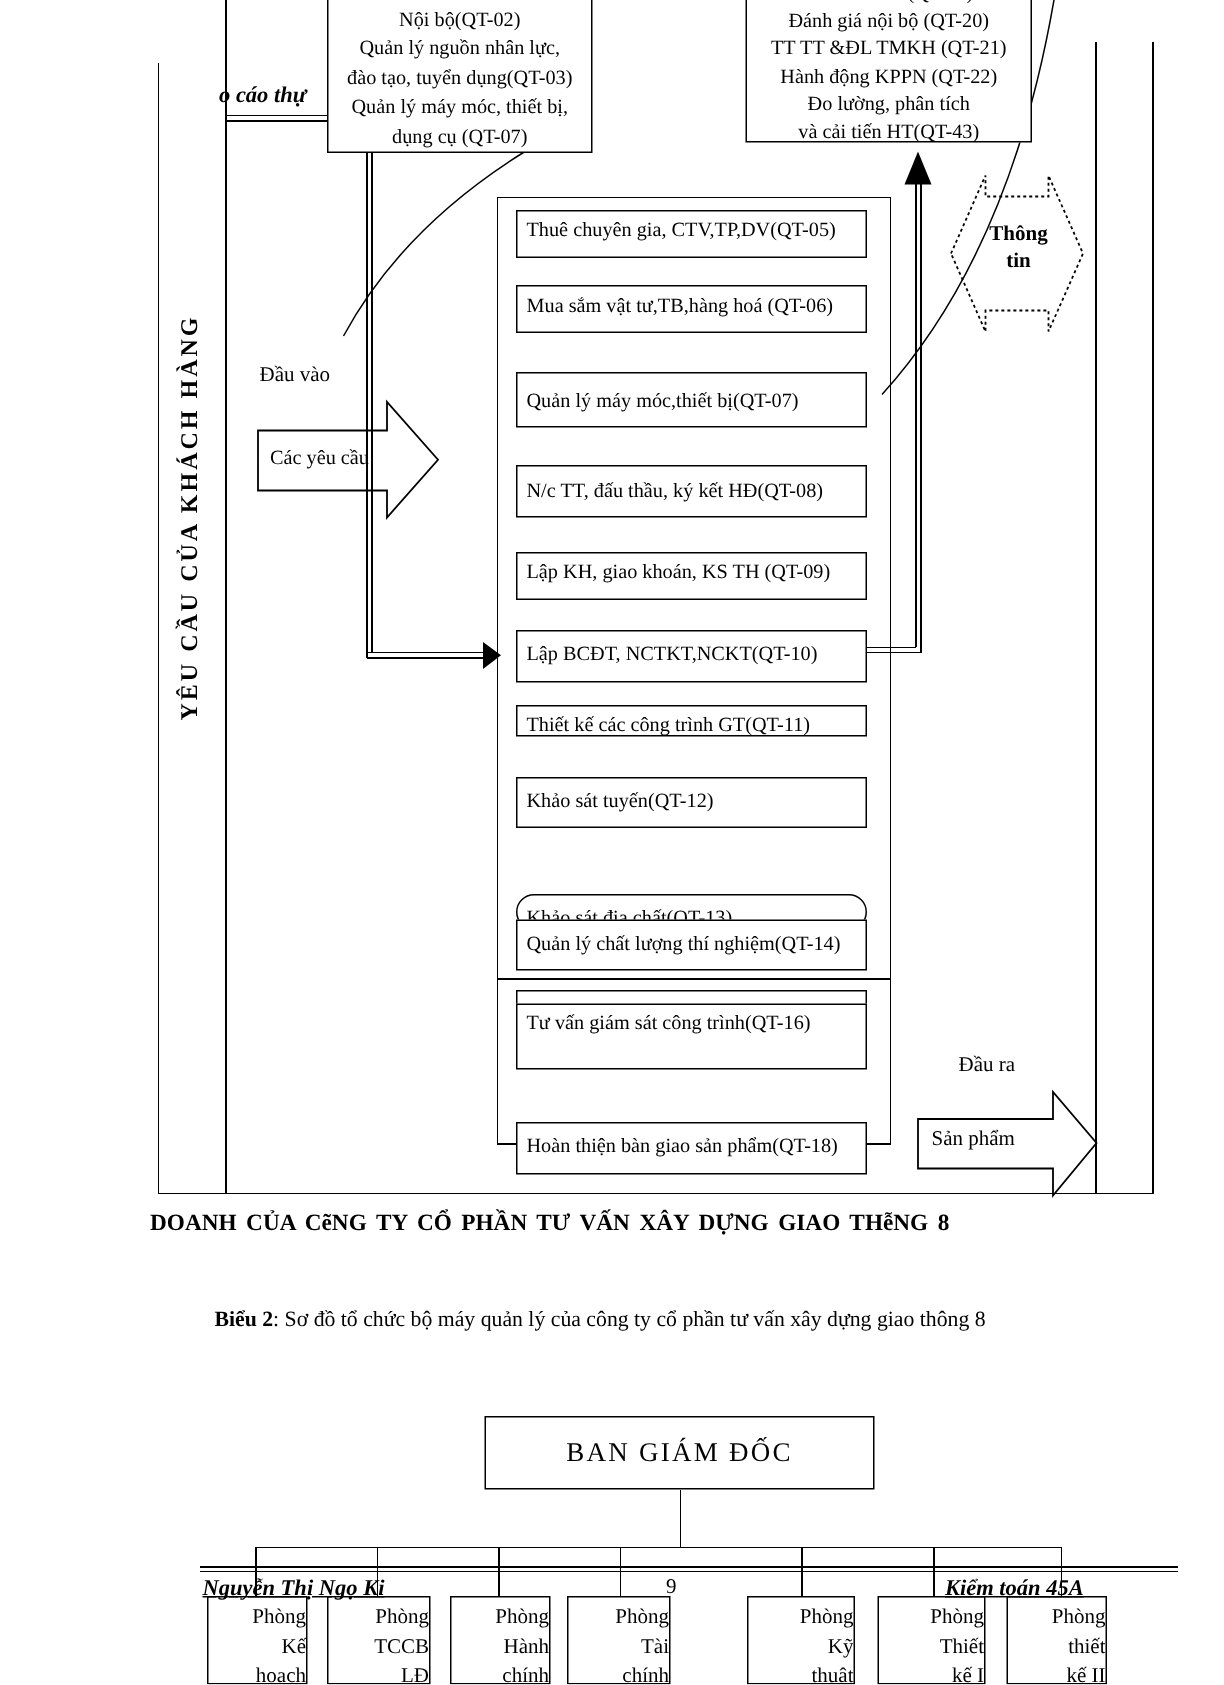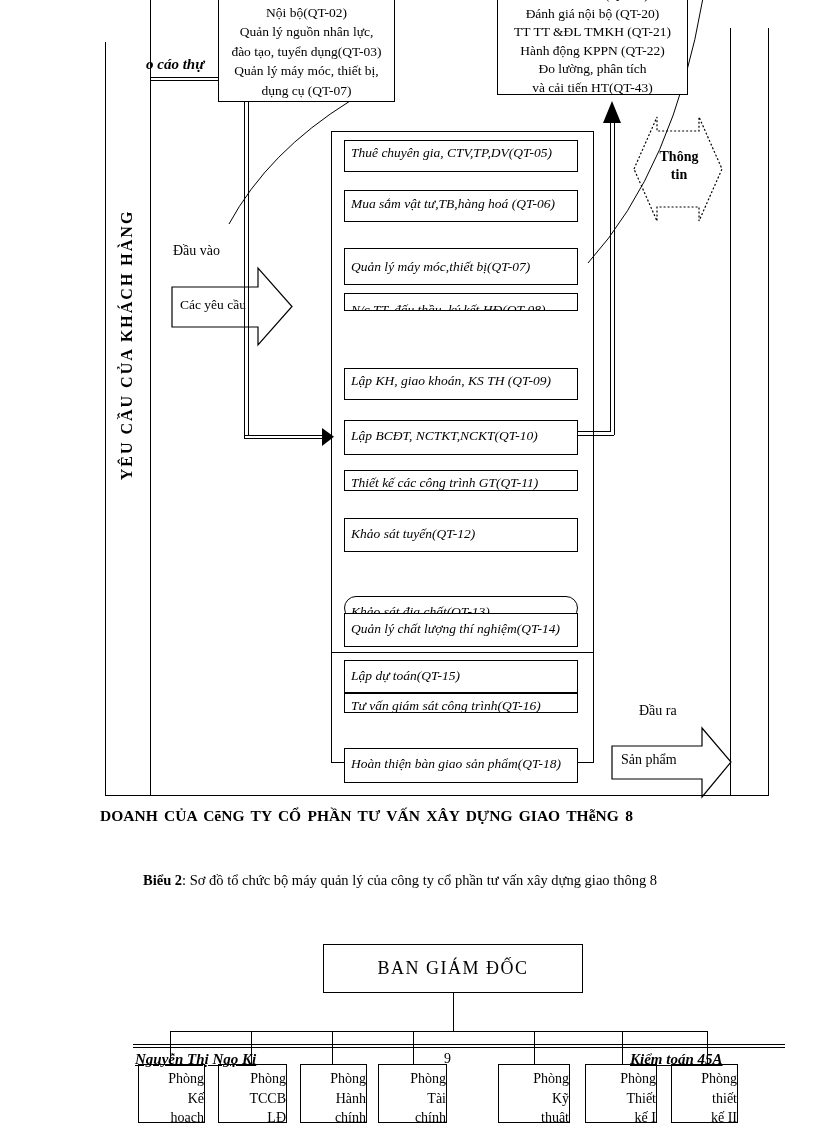--- a/index.html
+++ b/index.html
@@ -1,21 +1,21 @@
 <!DOCTYPE html>
 <html><head>
 <meta charset="utf-8">
 <style>
   html,body{margin:0;padding:0;background:#fff;}
   #page{position:relative;width:816px;height:1123px;background:#fff;overflow:hidden;
         font-family:"Liberation Serif","DejaVu Serif",serif;color:#000;}
   #wires{position:absolute;left:0;top:0;z-index:1;}
   .abs{position:absolute;box-sizing:border-box;}
   .box{position:absolute;box-sizing:border-box;background:#fff;border:1px solid #000;z-index:2;}
-  .pbox{left:344px;width:234px;padding:3px 6px;font-size:13.5px;line-height:17px;overflow:hidden;font-style:italic;}
+  .pbox{left:344px;width:234px;padding:3px 6px;font-size:13.5px;line-height:17px;overflow:hidden;}
   .topbox{text-align:center;font-size:13.5px;line-height:19.5px;overflow:hidden;padding-top:2px;}
   .topbox span{display:block;}
   .rail{z-index:2;display:flex;align-items:center;justify-content:center;}
   .rail span{transform:rotate(-90deg);white-space:nowrap;font-weight:bold;
              font-size:16px;letter-spacing:2px;}
   .lbl{position:absolute;z-index:3;font-size:13.5px;white-space:nowrap;}
   .arrowlbl{font-size:13.5px;}
   .info-lbl{z-index:3;text-align:center;font-weight:bold;font-size:14px;line-height:18px;}
   .heading{position:absolute;z-index:2;font-weight:bold;font-size:15.5px;line-height:28px;}
   .caption{position:absolute;z-index:2;font-size:14.5px;}
@@ -118,29 +118,29 @@
   <div class="lbl arrowlbl" style="left:621px;top:752px;font-size:14px;">Sản phẩm</div>
 
   <div class="abs info-lbl" style="left:645px;top:148px;width:68px;">
     <span style="display:block;">Thông</span>
     <span style="display:block;">tin</span>
   </div>
 
   <div class="box pbox" style="top:140px;height:32px;">Thuê chuyên gia, CTV,TP,DV(QT-05)</div>
   <div class="box pbox" style="top:190px;height:32px;padding-top:4px;">Mua sắm vật tư,TB,hàng hoá (QT-06)</div>
   <div class="box pbox" style="top:248px;height:37px;padding-top:9px;">Quản lý máy móc,thiết bị(QT-07)</div>
-  <div class="box pbox" style="top:293px;height:18px;padding-top:7px;">N/c TT, đấu thầu, ký kết HĐ(QT-08)</div>
+  <div class="box pbox" style="top:310px;height:35px;padding-top:7px;">N/c TT, đấu thầu, ký kết HĐ(QT-08)</div>
   <div class="box pbox" style="top:368px;height:32px;">Lập KH, giao khoán, KS TH (QT-09)</div>
   <div class="box pbox" style="top:420px;height:35px;padding-top:6px;">Lập BCĐT,  NCTKT,NCKT(QT-10)</div>
   <div class="box pbox" style="top:470px;height:21px;">Thiết kế các công trình GT(QT-11)</div>
   <div class="box pbox" style="top:518px;height:34px;padding-top:6px;">Khảo sát tuyến(QT-12)</div>
   <div class="box pbox" style="top:596px;height:24px;padding-top:6px;border-radius:13px;">Khảo sát địa chất(QT-13)</div>
   <div class="box pbox" style="top:613px;height:34px;padding-top:6px;">Quản lý chất lượng thí nghiệm(QT-14)</div>
   <div class="box pbox" style="top:660px;height:33px;padding-top:6px;">Lập dự  toán(QT-15)</div>
-  <div class="box pbox" style="top:693px;height:20px;">Tư vấn giám sát công trình(QT-16)</div>
+  <div class="box pbox" style="top:669px;height:44px;">Tư vấn giám sát công trình(QT-16)</div>
   <div class="box pbox" style="top:748px;height:35px;padding-top:6px;">Hoàn thiện bàn giao sản phẩm(QT-18)</div>
 
   <div class="heading" style="left:100px;top:802px;width:662px;">
     <div style="word-spacing:2.5px;">DOANH CỦA CẽNG TY CỔ PHẦN TƯ VẤN XÂY DỰNG GIAO THễNG 8</div>
   </div>
 
   <div class="caption" style="left:143px;top:872px;width:650px;">
     <span class="cl">Biểu 2</span><span>: Sơ đồ tổ chức bộ máy quản lý của công ty cổ phần tư vấn xây dựng giao thông 8</span>
   </div>
 

